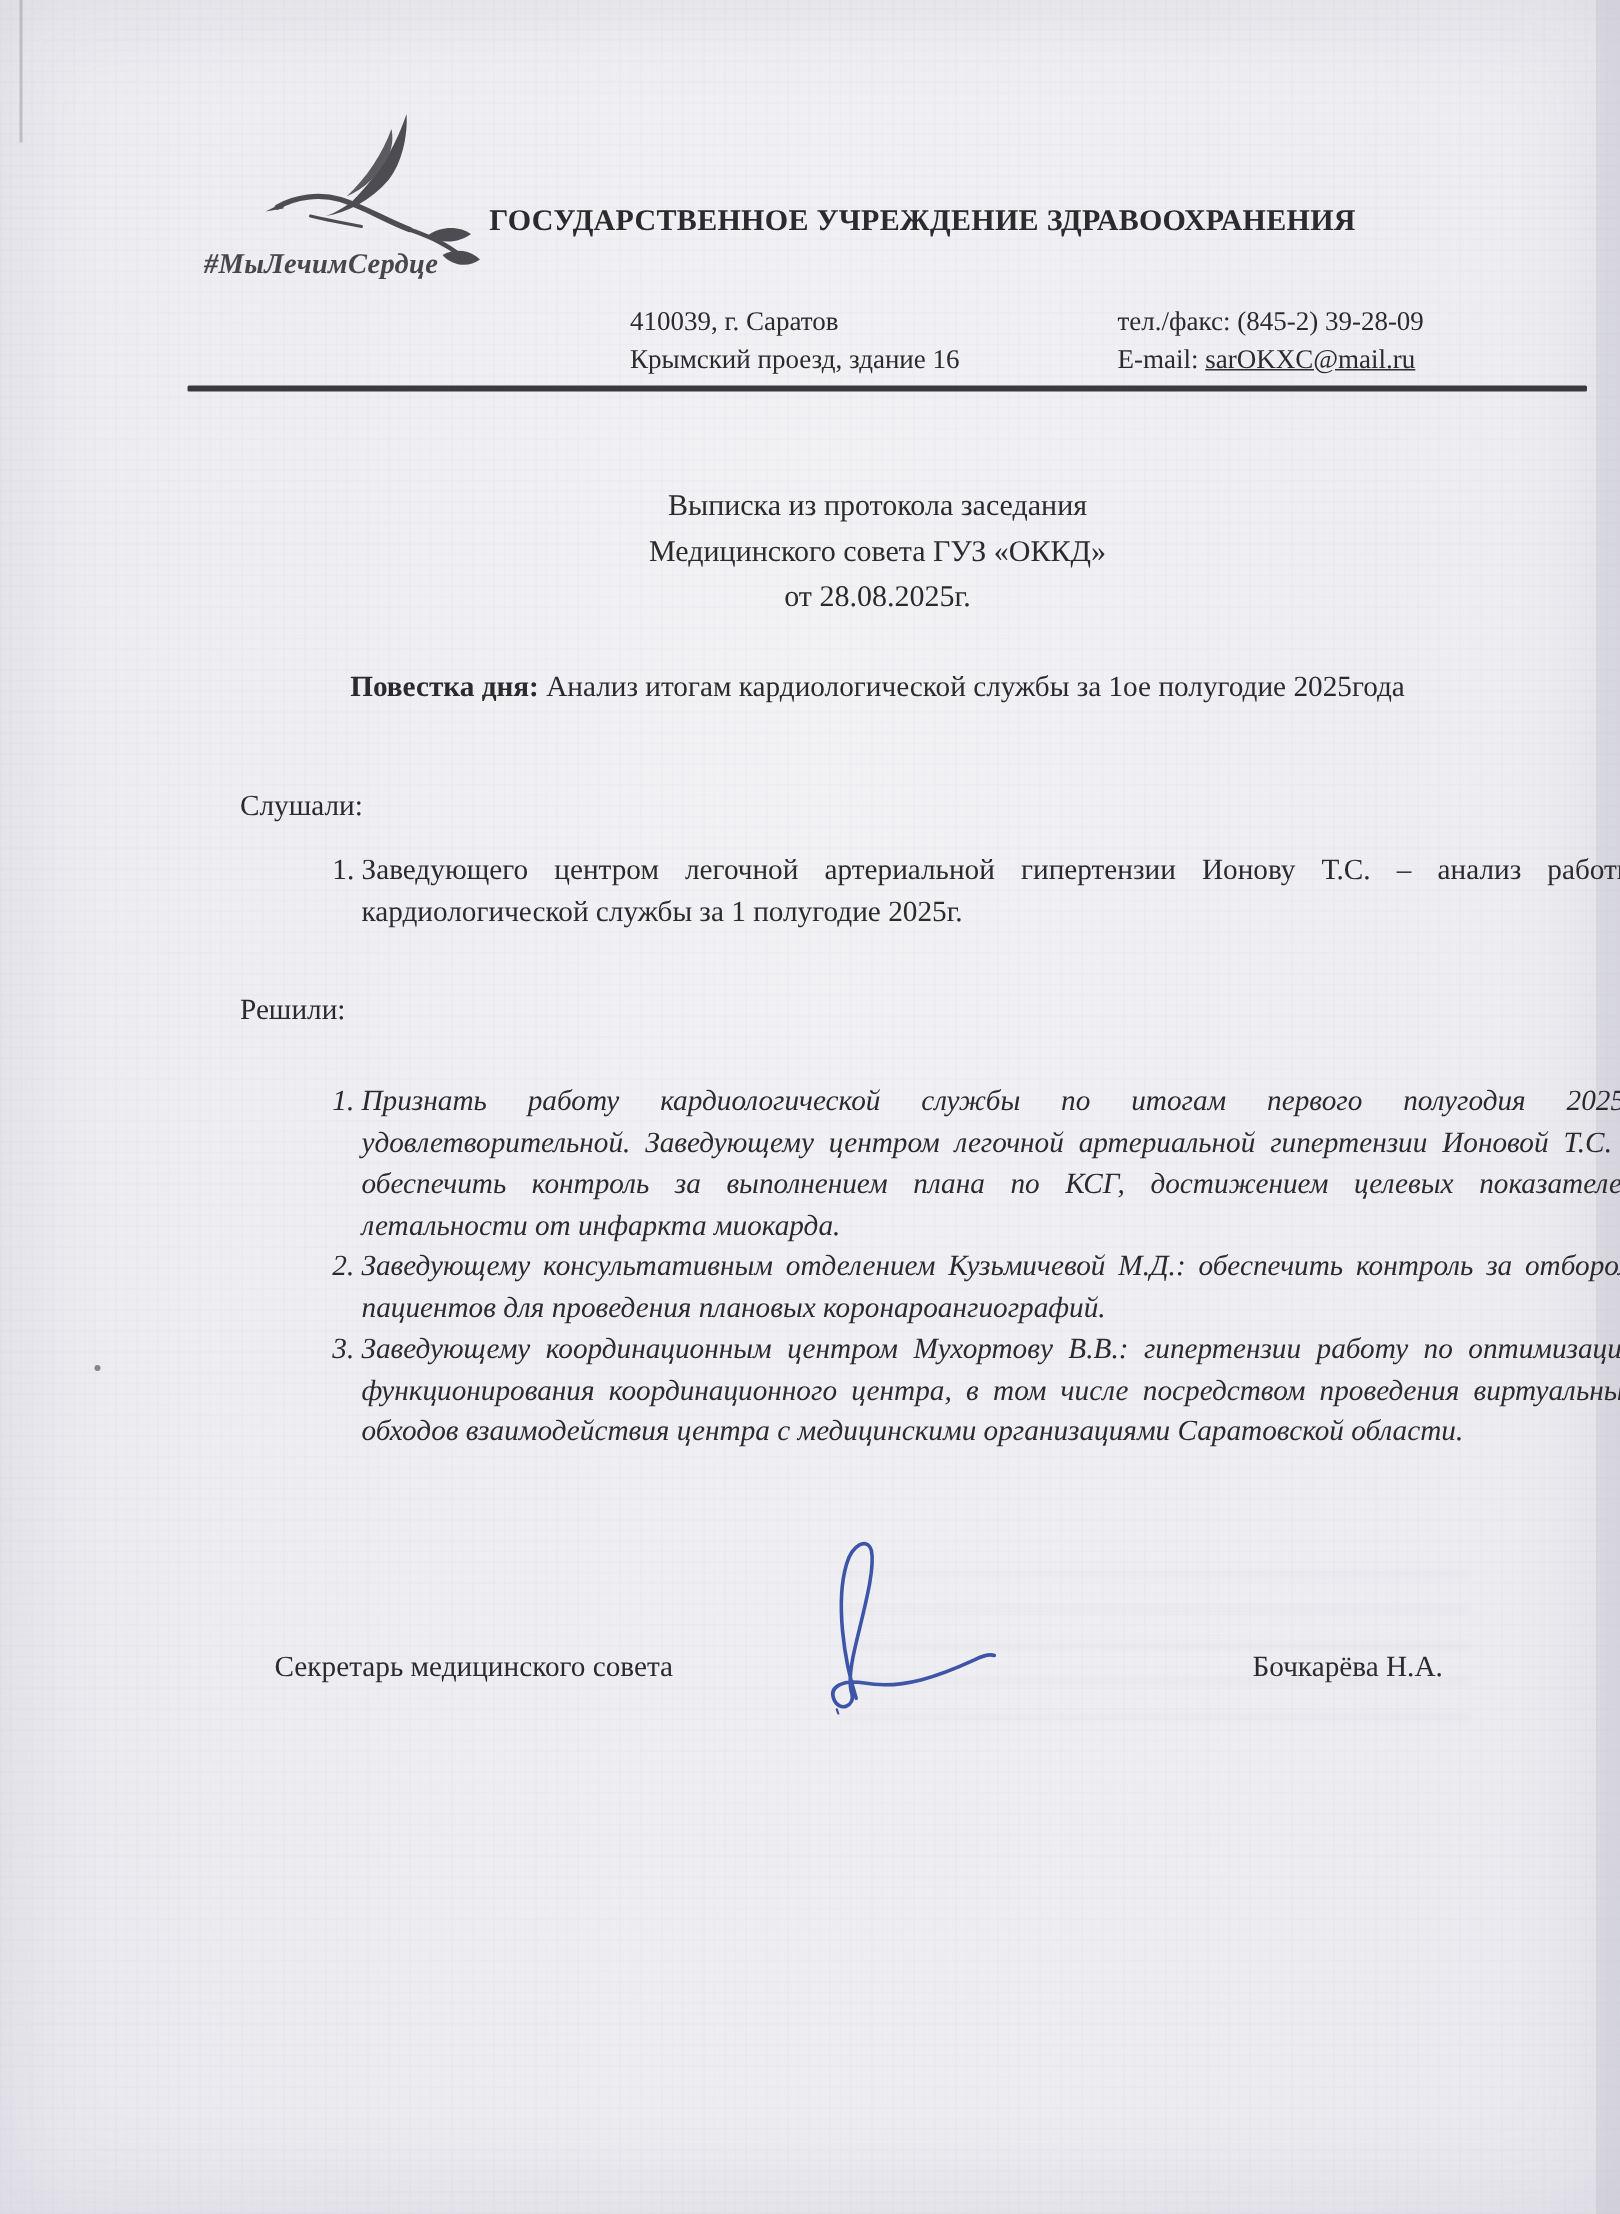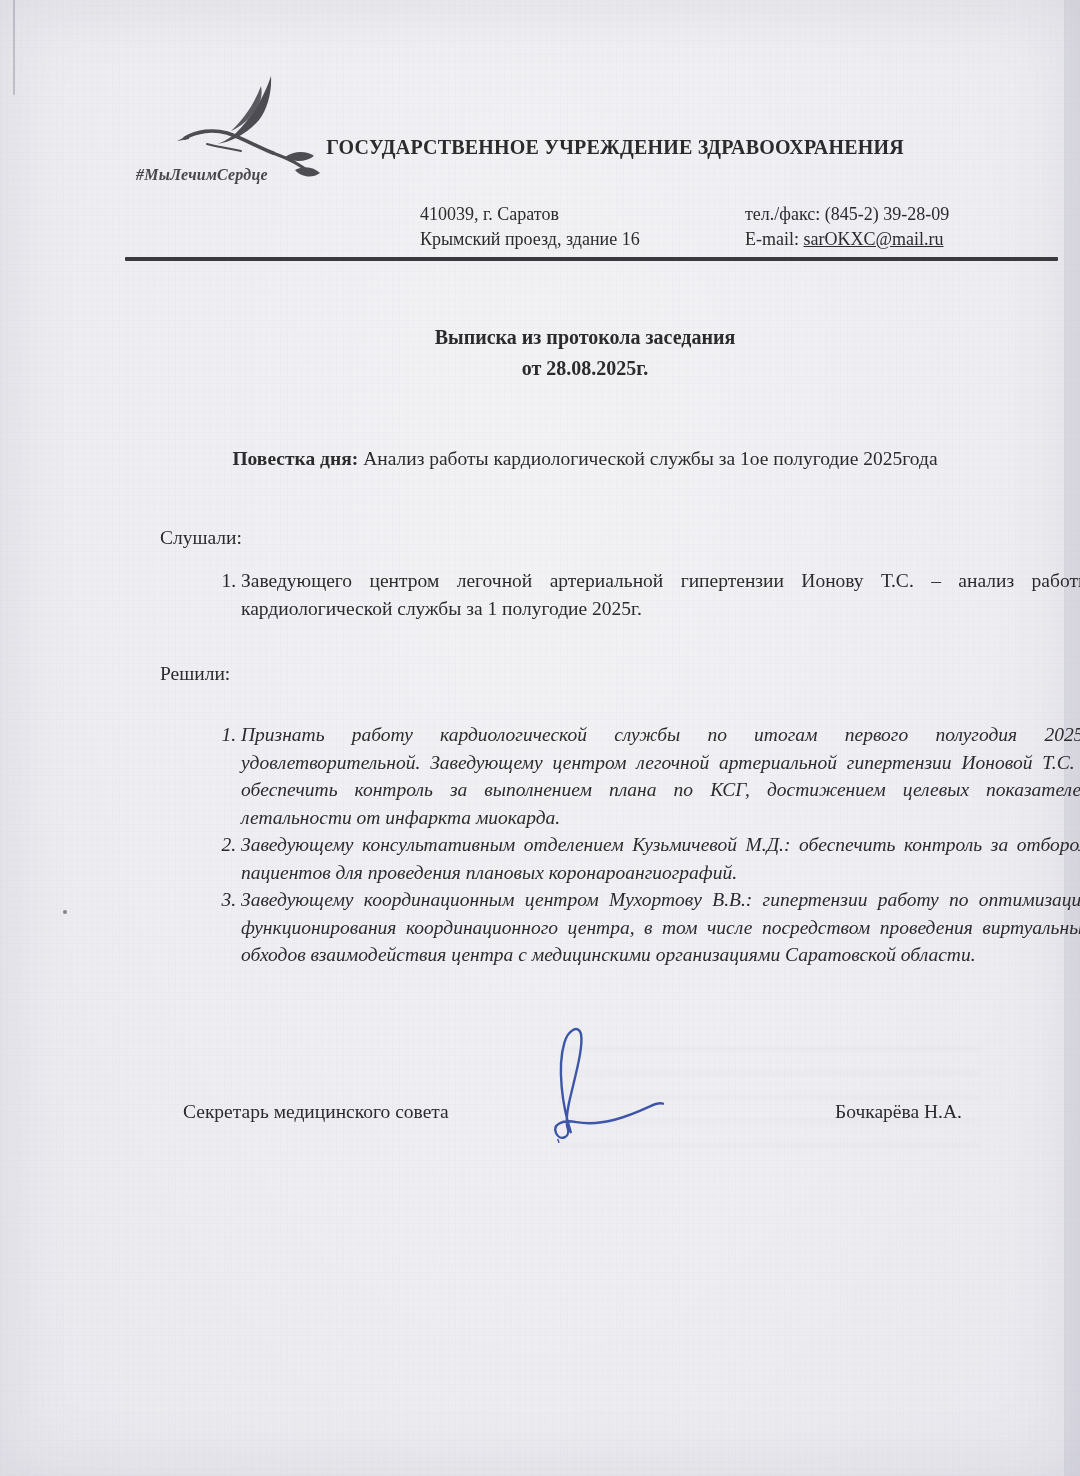--- a/index.html
+++ b/index.html
@@ -14,32 +14,32 @@
     position:absolute;inset:0;pointer-events:none;opacity:.5;
     background-image:
       repeating-linear-gradient(0deg, rgba(185,185,200,0.10) 0 1px, transparent 1px 7px),
       repeating-linear-gradient(90deg, rgba(185,185,200,0.10) 0 1px, transparent 1px 7px);
   }
   .edge-right{position:absolute;top:0;right:0;width:16px;height:100%;background:rgba(170,170,185,0.22);}
   .edge-left{position:absolute;top:0;left:13px;width:2px;height:95px;background:rgba(120,120,140,0.35);}
 
   .bird{position:absolute;left:173px;top:74px;}
   .hashtag{position:absolute;left:136px;top:166px;width:170px;font-style:italic;font-weight:700;
-    font-size:16px;letter-spacing:0.2px;color:#47474c;}
+    font-size:19px;letter-spacing:0.2px;color:#47474c;}
   .org-type{position:absolute;left:250px;top:136px;width:730px;text-align:center;
     font-weight:700;font-size:20px;letter-spacing:0.2px;}
   .org-name{position:absolute;left:250px;top:176px;width:730px;text-align:center;
     font-weight:700;font-size:18.5px;}
   .addr{position:absolute;left:420px;top:202px;display:grid;grid-template-columns:325px auto;
     font-size:18px;line-height:24.5px;}
   .email-u{text-decoration:underline;}
   .rule{position:absolute;left:125px;top:257px;width:933px;height:4px;background:#3a3a3e;border-radius:1px;}
 
   .doc-title{position:absolute;left:160px;top:322px;width:850px;text-align:center;
-    font-weight:700;font-size:20px;line-height:30.5px;}
+    font-weight:400;font-size:20px;line-height:30.5px;}
   .agenda{position:absolute;left:160px;top:443px;width:850px;text-align:center;
     font-size:19.5px;line-height:31px;}
   .agenda .b{font-weight:700;}
 
   .sec-heading{position:absolute;left:160px;font-size:19.5px;}
   .heard-h{top:527px;}
   .decided-h{top:651px;margin-top:12px;}
 
   .list{position:absolute;left:160px;width:850px;margin:16px;padding:0 0 0 65px;
     font-size:19.5px;line-height:27.5px;}
@@ -83,24 +83,25 @@
     <div>410039, г. Саратов</div>
     <div>тел./факс: (845-2) 39-28-09</div>
     <div>Крымский проезд, здание 16</div>
     <div><span>E-mail: </span><span class="email-u">sarOKXC@mail.ru</span></div>
   </div>
 
   <div class="rule"></div>
 
   <div class="doc-title">
     <div>Выписка из протокола заседания</div>
+    <div>Медицинского совета ГУЗ «ОККД»</div>
     <div>от 28.08.2025г.</div>
   </div>
 
-  <div class="agenda"><span class="b">Повестка дня:</span><span> Анализ работы кардиологической службы за 1ое полугодие 2025года</span></div>
+  <div class="agenda"><span class="b">Повестка дня:</span><span> Анализ итогам кардиологической службы за 1ое полугодие 2025года</span></div>
 
   <div class="sec-heading heard-h">Слушали:</div>
   <ol class="list heard-list">
     <li>Заведующего центром легочной артериальной гипертензии Ионову Т.С. – анализ работы кардиологической службы за 1 полугодие 2025г.</li>
   </ol>
 
   <div class="sec-heading decided-h">Решили:</div>
   <ol class="list decided-list">
     <li>Признать работу кардиологической службы по итогам первого полугодия 2025г удовлетворительной. Заведующему центром легочной артериальной гипертензии Ионовой Т.С. : обеспечить контроль за выполнением плана по КСГ, достижением целевых показателей летальности от инфаркта миокарда.</li>
     <li>Заведующему консультативным отделением Кузьмичевой М.Д.: обеспечить контроль за отбором пациентов для проведения плановых коронароангиографий.</li>

